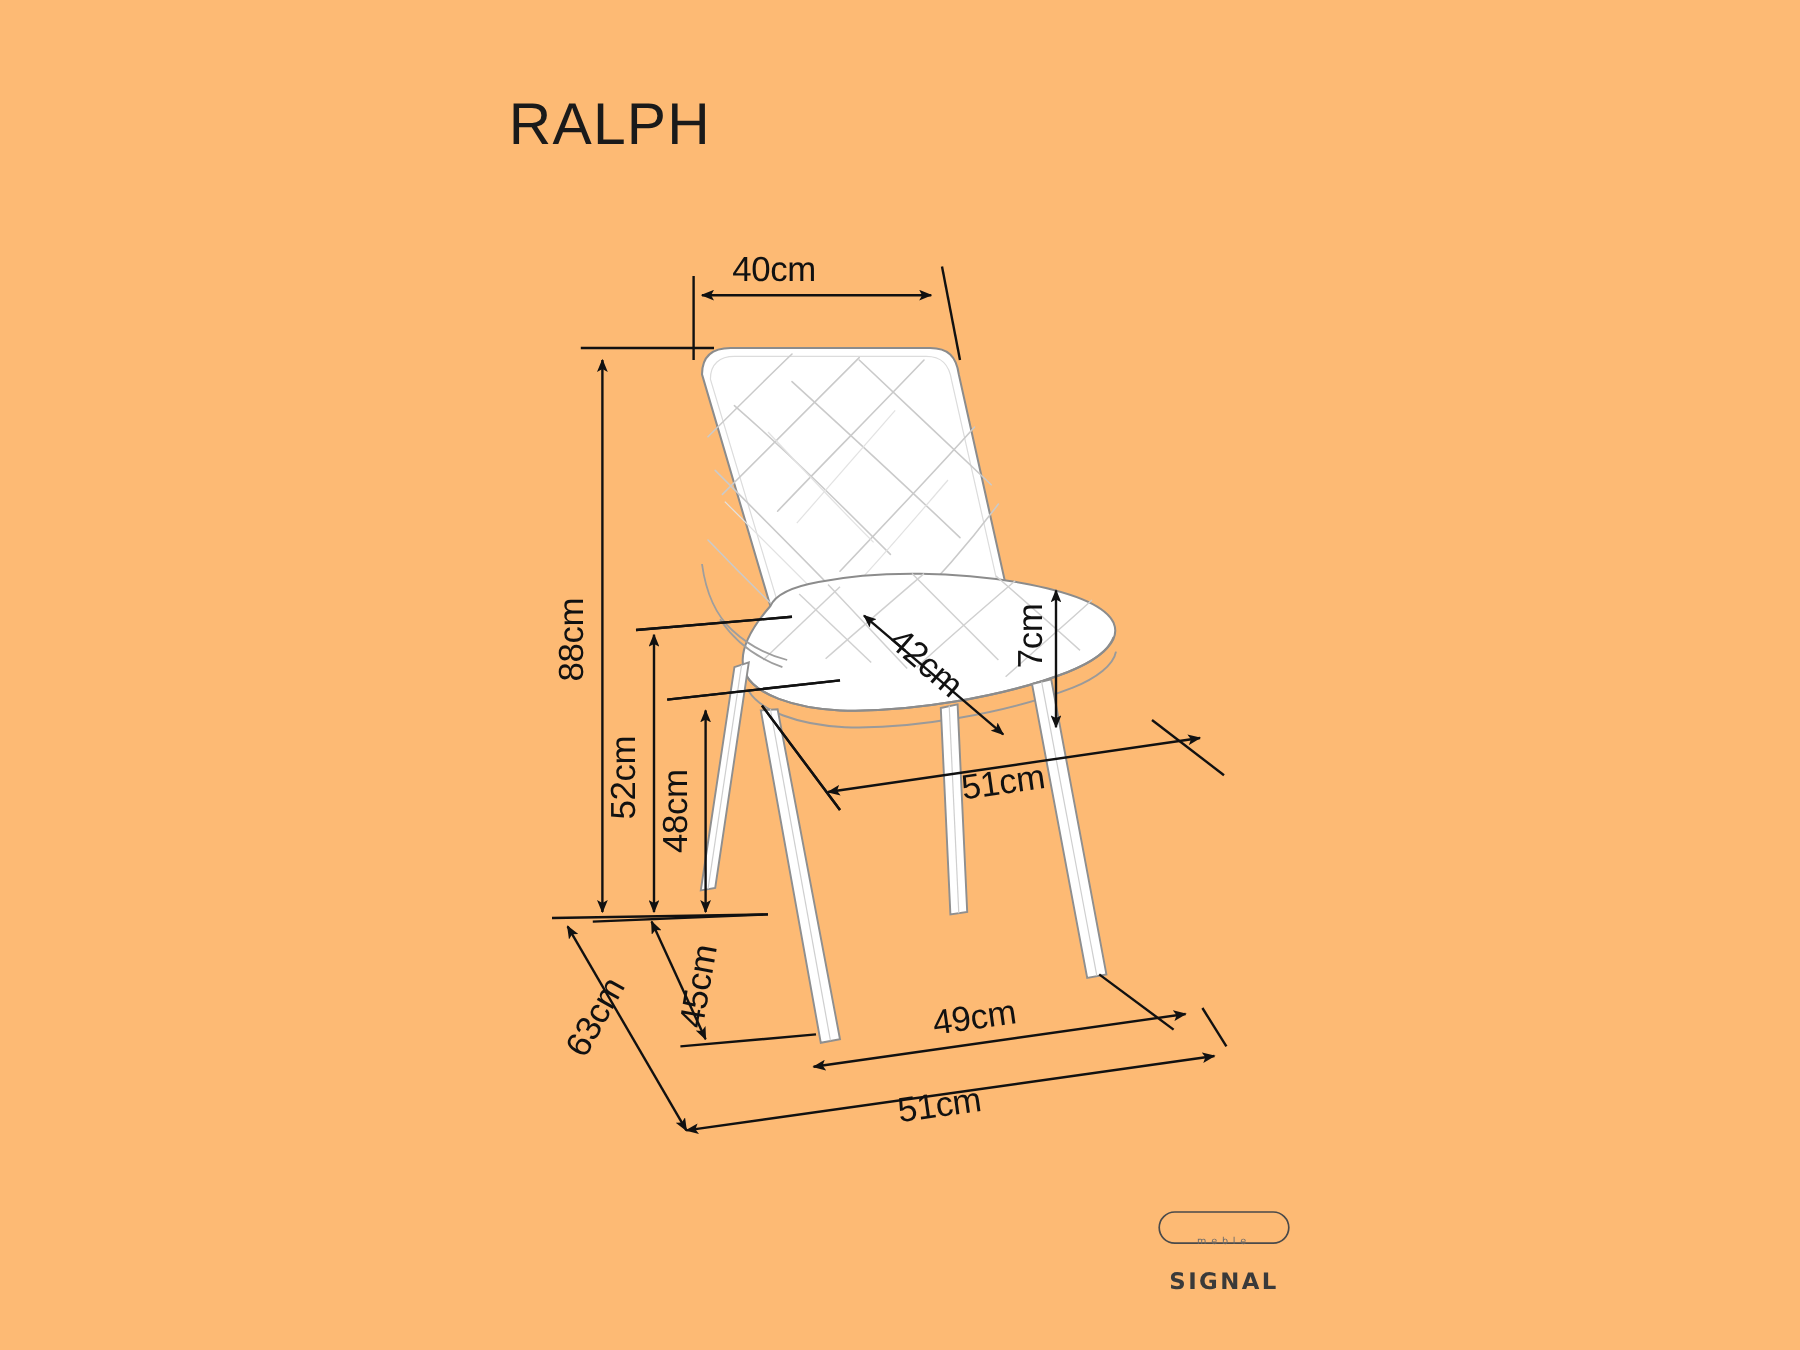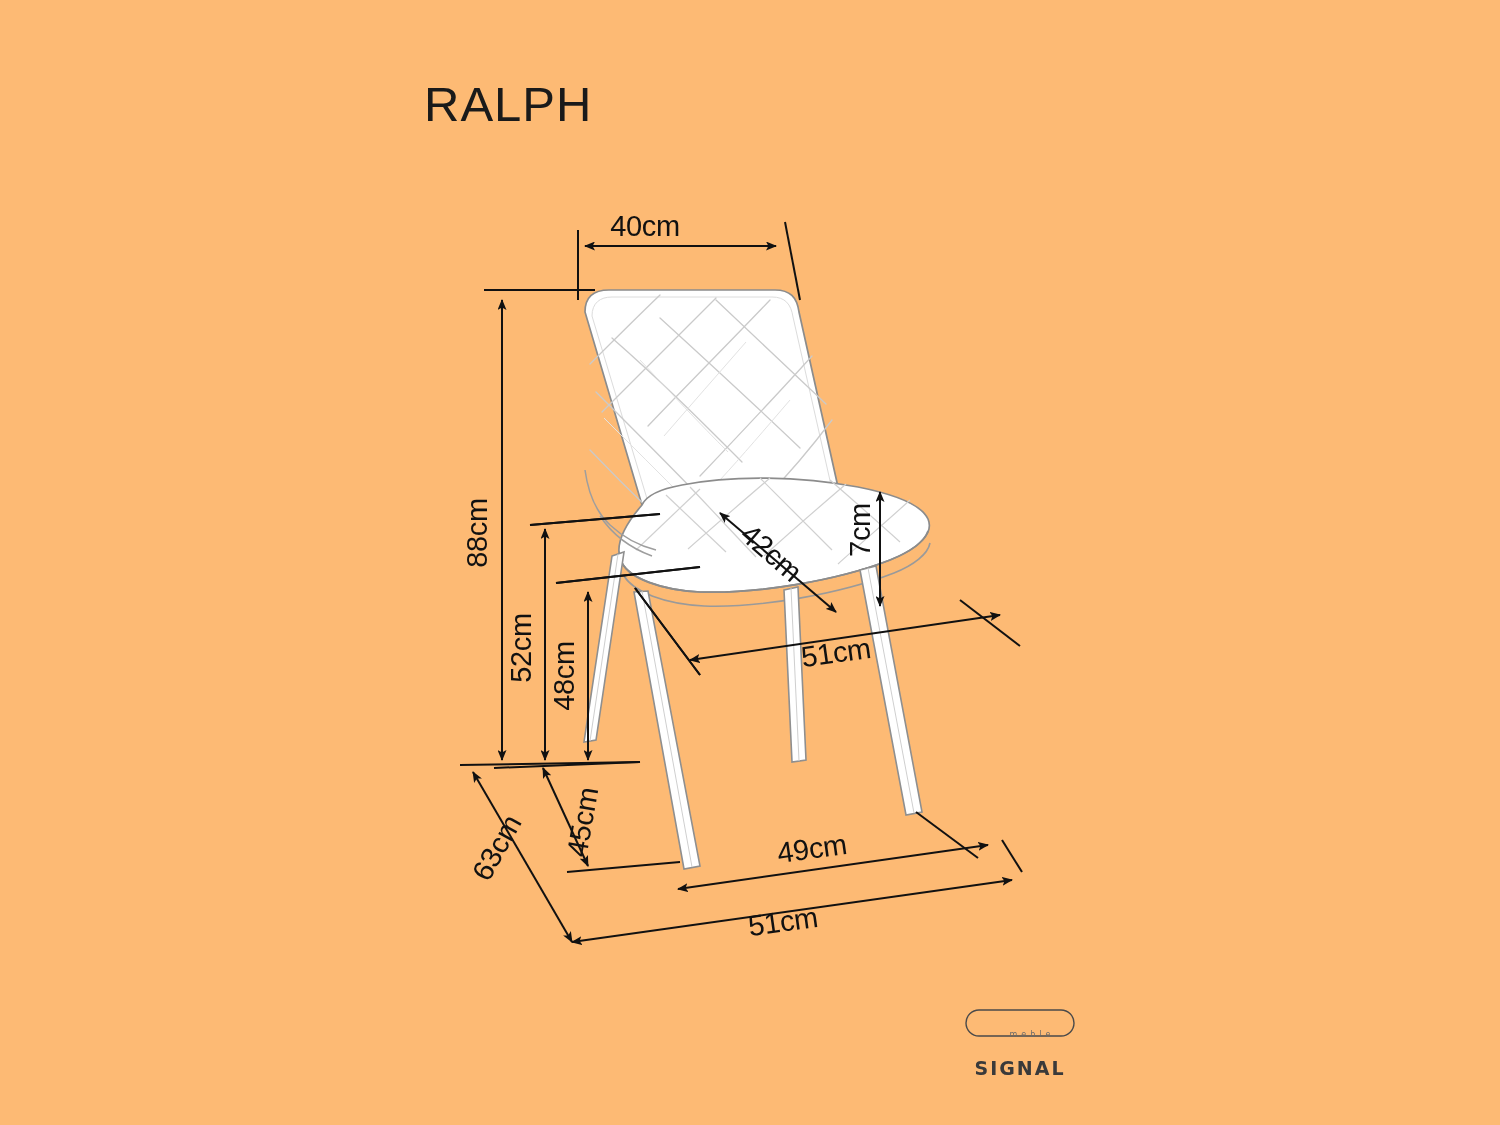--- a/index.html
+++ b/index.html
@@ -61,21 +61,21 @@
     text-align: center;
     font-size: 19px;
     letter-spacing: 2px;
     color: #3a3a3a;
     font-weight: 700;
     font-family: "DejaVu Sans", sans-serif;
     margin-top: 48px;
   }
   .logo-sub {
     position: absolute;
-    left: 12px;
+    left: 0;
     top: 21px;
     width: 110px;
     text-align: center;
     font-size: 8px;
     letter-spacing: 4px;
     color: #6a6a6a;
     font-family: "DejaVu Sans", sans-serif;
   }
 </style>
 </head>

